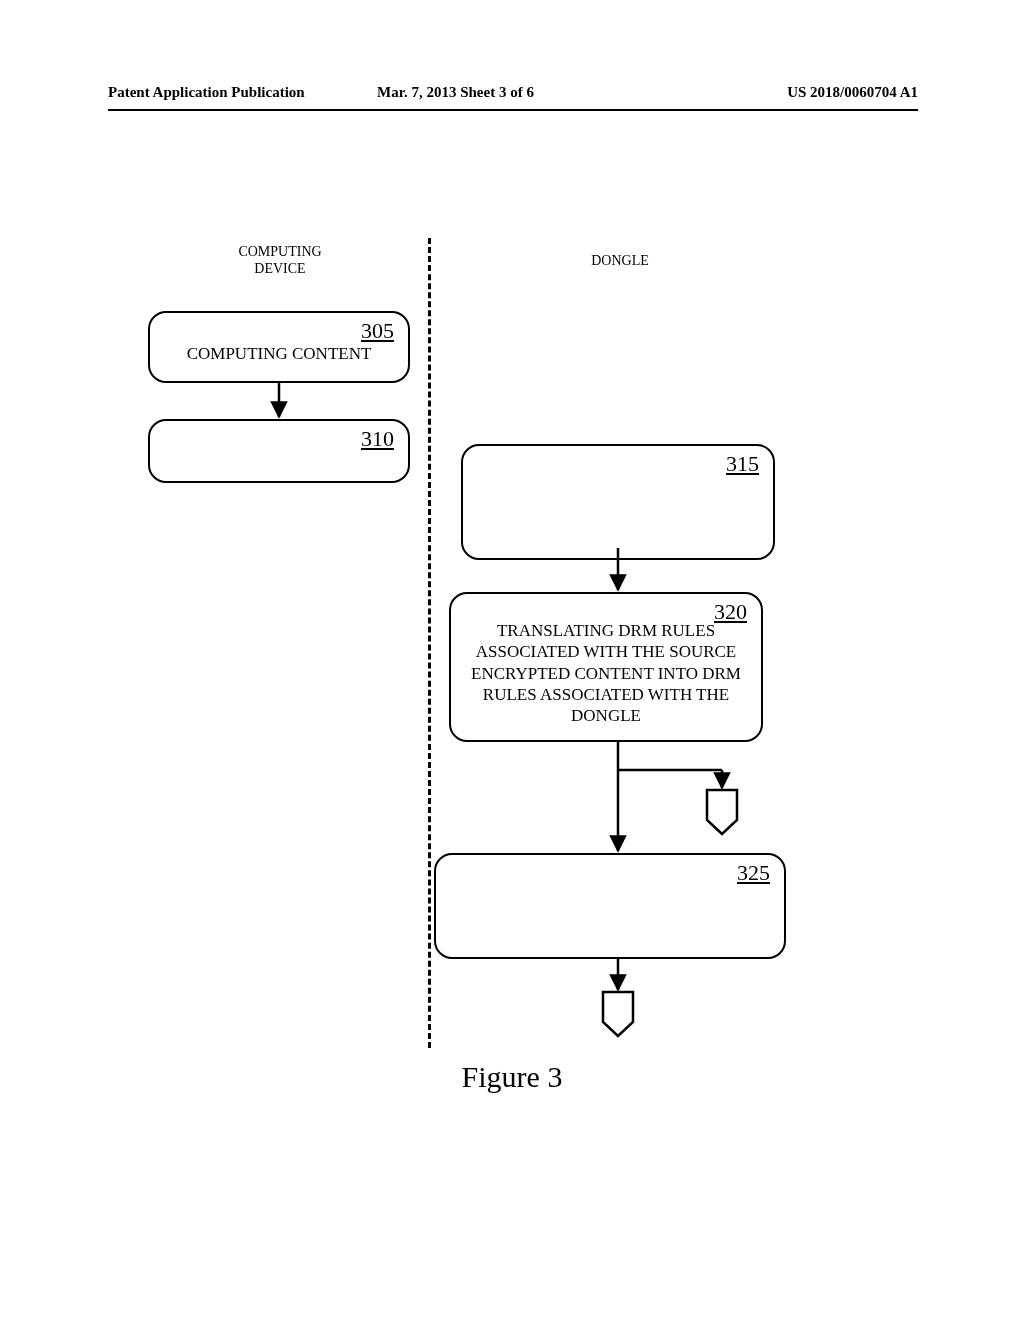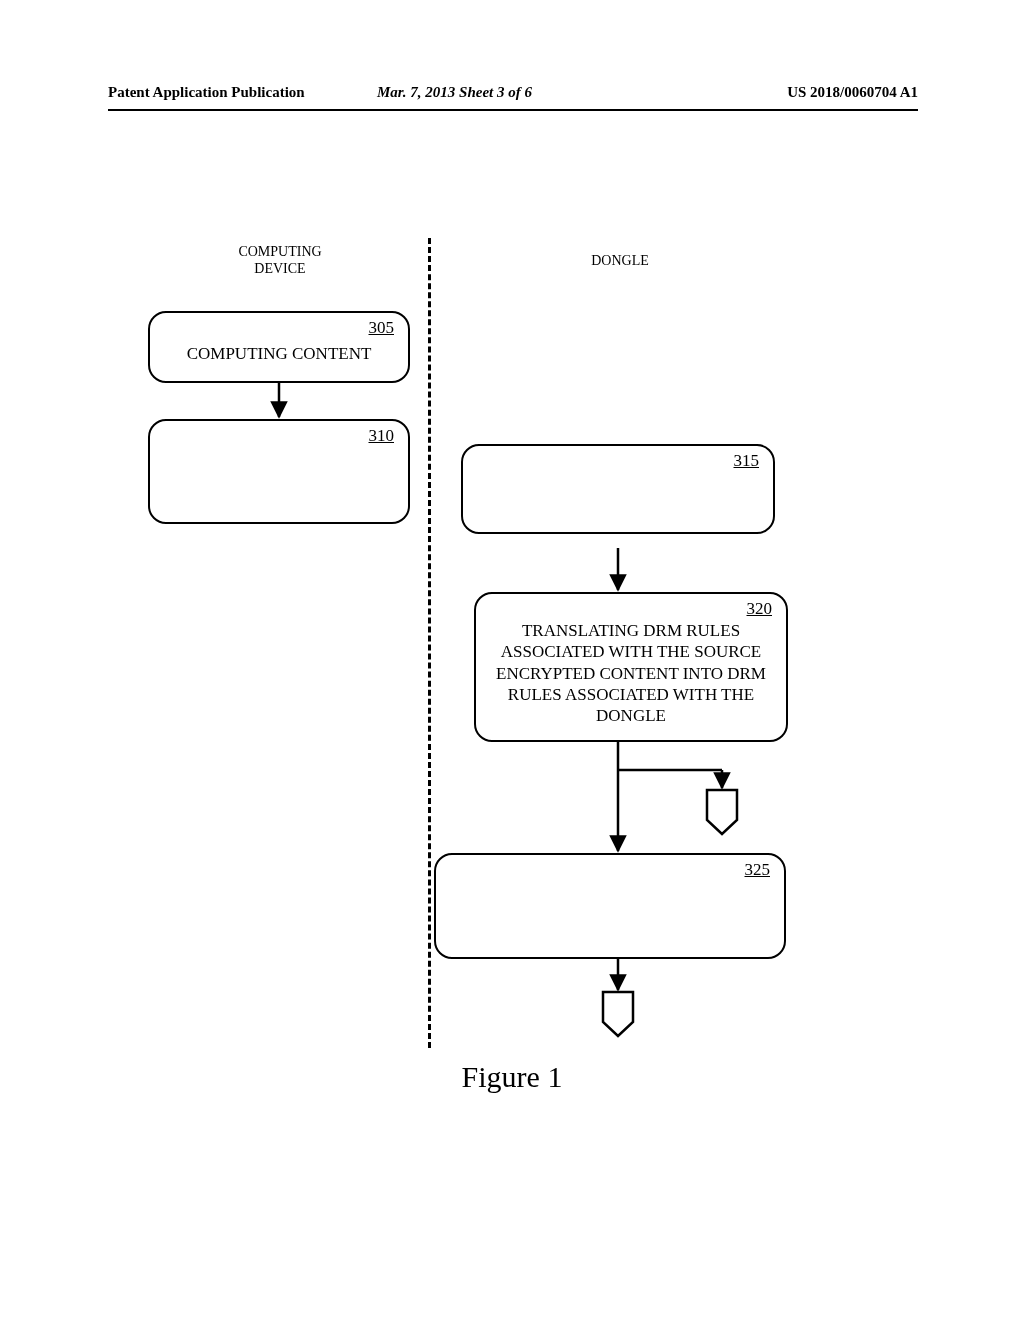--- a/index.html
+++ b/index.html
@@ -23,21 +23,21 @@
     width: 810px;
     border-top: 2px solid #000;
   }
   .hdr-left, .hdr-mid, .hdr-right {
     position: absolute;
     top: 84px;
     font-size: 15px;
     font-weight: bold;
   }
   .hdr-left { left: 108px; }
-  .hdr-mid  { left: 377px; font-style: italic; }
+  .hdr-mid  { left: 377px; }
   .hdr-right{ right: 106px; text-align: right; }
 
   .col-title {
     position: absolute;
     font-size: 14px;
     text-align: center;
     line-height: 1.2;
   }
   .col-title.left  { left: 150px; top: 244px; width: 260px; }
   .col-title.right { left: 465px; top: 253px; width: 310px; }
@@ -58,33 +58,33 @@
     background: #fff;
     text-align: center;
     font-size: 17px;
     line-height: 1.25;
     padding: 8px 10px 10px 10px;
   }
   .refnum {
     position: absolute;
     top: 4px;
     right: 14px;
-    font-size: 17px;
+    font-size: 22px;
     text-decoration: underline;
   }
   .box .label {
     display: block;
     margin-top: 18px;
   }
 
   .box305 { left: 148px; top: 311px; width: 262px; height: 72px; }
   .box305 .label { margin-top: 22px; }
-  .box310 { left: 148px; top: 419px; width: 262px; height: 105px; }
-  .box315 { left: 461px; top: 444px; width: 314px; height: 90px; }
-  .box320 { left: 474px; top: 592px; width: 314px; height: 150px; }
+  .box310 { left: 148px; top: 419px; width: 262px; height: 64px; }
+  .box315 { left: 461px; top: 444px; width: 314px; height: 116px; }
+  .box320 { left: 449px; top: 592px; width: 314px; height: 150px; }
   .box325 { left: 434px; top: 853px; width: 352px; height: 106px; }
 
   .figcap {
     position: absolute;
     left: 0;
     width: 1024px;
     top: 1060px;
     text-align: center;
     font-size: 30px;
   }
@@ -132,21 +132,21 @@
 
   <div class="box box320">
     <span class="refnum">320</span>
     <span class="label">TRANSLATING DRM RULES<br>ASSOCIATED WITH THE SOURCE<br>ENCRYPTED CONTENT INTO DRM<br>RULES ASSOCIATED WITH THE<br>DONGLE</span>
   </div>
 
   <div class="box box325">
     <span class="refnum">325</span>
   </div>
 
-  <div class="figcap">Figure 1</div>
+  <div class="figcap">Figure 3</div>
 
   <div class="conn-label" style="left:716px; top:800px;">C</div>
   <div class="conn-label" style="left:612px; top:1002px;">A</div>
 
   <svg class="overlay" viewBox="0 0 1024 1320">
     <defs>
       <marker id="arrow" viewBox="0 0 10 10" refX="9" refY="5" markerWidth="7" markerHeight="7" orient="auto-start-reverse">
         <path d="M 0 0 L 10 5 L 0 10 z" fill="#000"></path>
       </marker>
     </defs>

